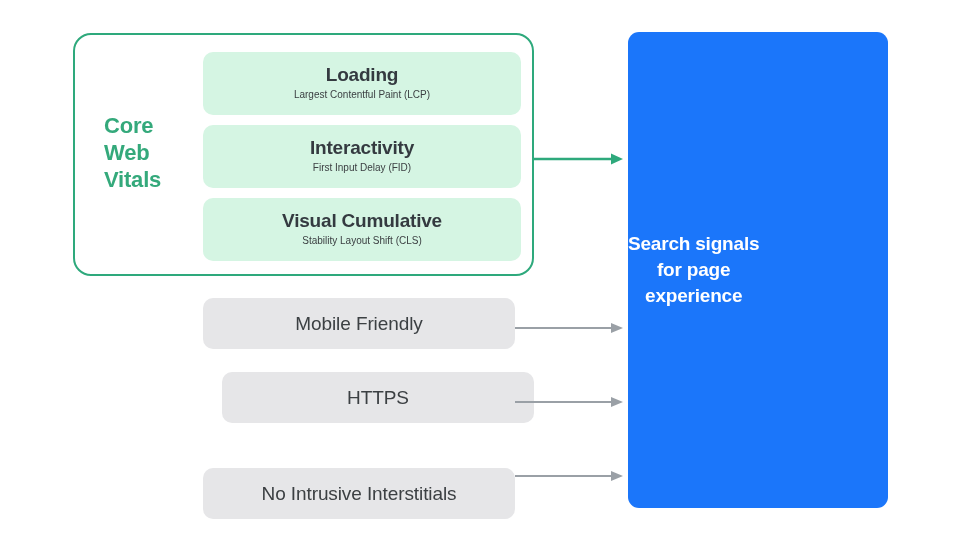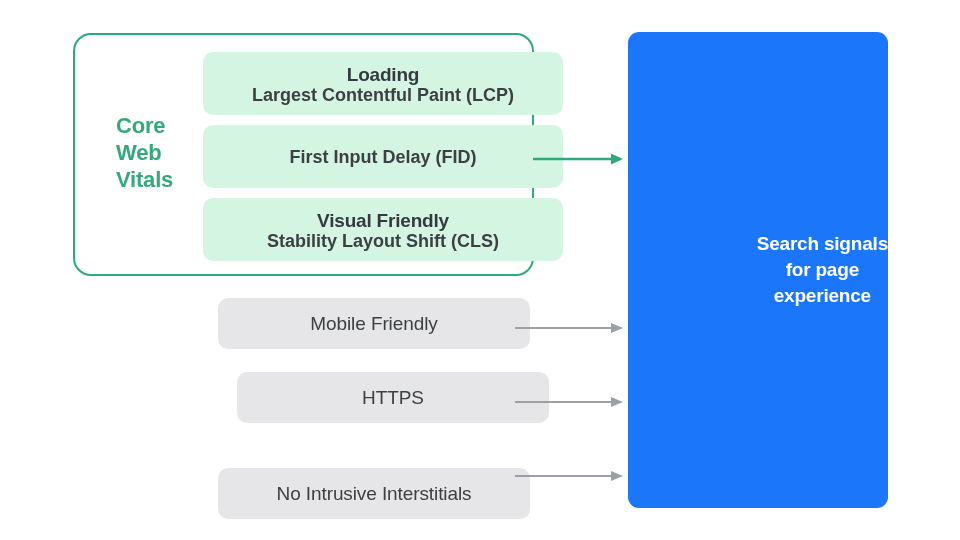--- a/index.html
+++ b/index.html
@@ -27,35 +27,35 @@
     width: 461px;
     height: 243px;
     box-sizing: border-box;
     border: 2px solid #2EA97C;
     border-radius: 18px;
     background: #ffffff;
   }
 
   .cwv-label {
     position: absolute;
-    left: 116px;
+    left: 104px;
     top: 112px;
     width: 95px;
     color: #34A97B;
     font-size: 22px;
     font-weight: bold;
     line-height: 27px;
     letter-spacing: -0.2px;
   }
 
   
   .metric-card {
     position: absolute;
     left: 203px;
-    width: 360px;
+    width: 318px;
     height: 63px;
     background: #D5F5E3;
     border-radius: 10px;
     display: flex;
     flex-direction: column;
     align-items: center;
     justify-content: center;
   }
   .metric-card.m0 { top: 52px; }
   .metric-card.m1 { top: 125px; }
@@ -63,30 +63,30 @@
 
   .metric-title {
     color: #343A40;
     font-size: 19px;
     font-weight: bold;
     letter-spacing: -0.2px;
     line-height: 22px;
   }
   .metric-sub {
     color: #3C4043;
-    font-size: 18px;
-    font-weight: bold;
+    font-size: 10px;
+    font-weight: normal;
     line-height: 16px;
     margin-top: 1px;
   }
 
   
   .gray-box {
     position: absolute;
-    left: 218px;
+    left: 203px;
     width: 312px;
     height: 51px;
     background: #E6E6E8;
     border-radius: 10px;
     display: flex;
     align-items: center;
     justify-content: center;
   }
   .gray-box.g0 { top: 298px; }
   .gray-box.g1 { top: 372px; margin-left: 19px; }
@@ -114,21 +114,21 @@
   .blue-panel {
     position: absolute;
     left: 628px;
     top: 32px;
     width: 260px;
     height: 476px;
     background: #1B76FA;
     border-radius: 11px;
     display: flex;
     align-items: center;
-    justify-content: flex-end;
+    justify-content: flex-start;
   }
   .blue-text {
     color: #ffffff;
     font-size: 19px;
     font-weight: bold;
     line-height: 26px;
     text-align: center;
     letter-spacing: -0.2px;
     white-space: pre-line;
   }
@@ -143,25 +143,26 @@
   <div class="cwv-label">Core
 Web
 Vitals</div>
 
   <div class="metric-card m0">
     <div class="metric-title">Loading</div>
     <div class="metric-sub">Largest Contentful Paint (LCP)</div>
   </div>
 
   <div class="metric-card m1">
+    <div class="metric-title">Interactivity</div>
     <div class="metric-sub">First Input Delay (FID)</div>
   </div>
 
   <div class="metric-card m2">
-    <div class="metric-title">Visual Friendly</div>
+    <div class="metric-title">Visual Cumulative</div>
     <div class="metric-sub">Stability Layout Shift (CLS)</div>
   </div>
 
   <div class="gray-box g0">
     <div class="gray-label">Mobile Friendly</div>
   </div>
   <div class="gray-box g1">
     <div class="gray-label">HTTPS</div>
   </div>
   <div class="gray-box g2">

